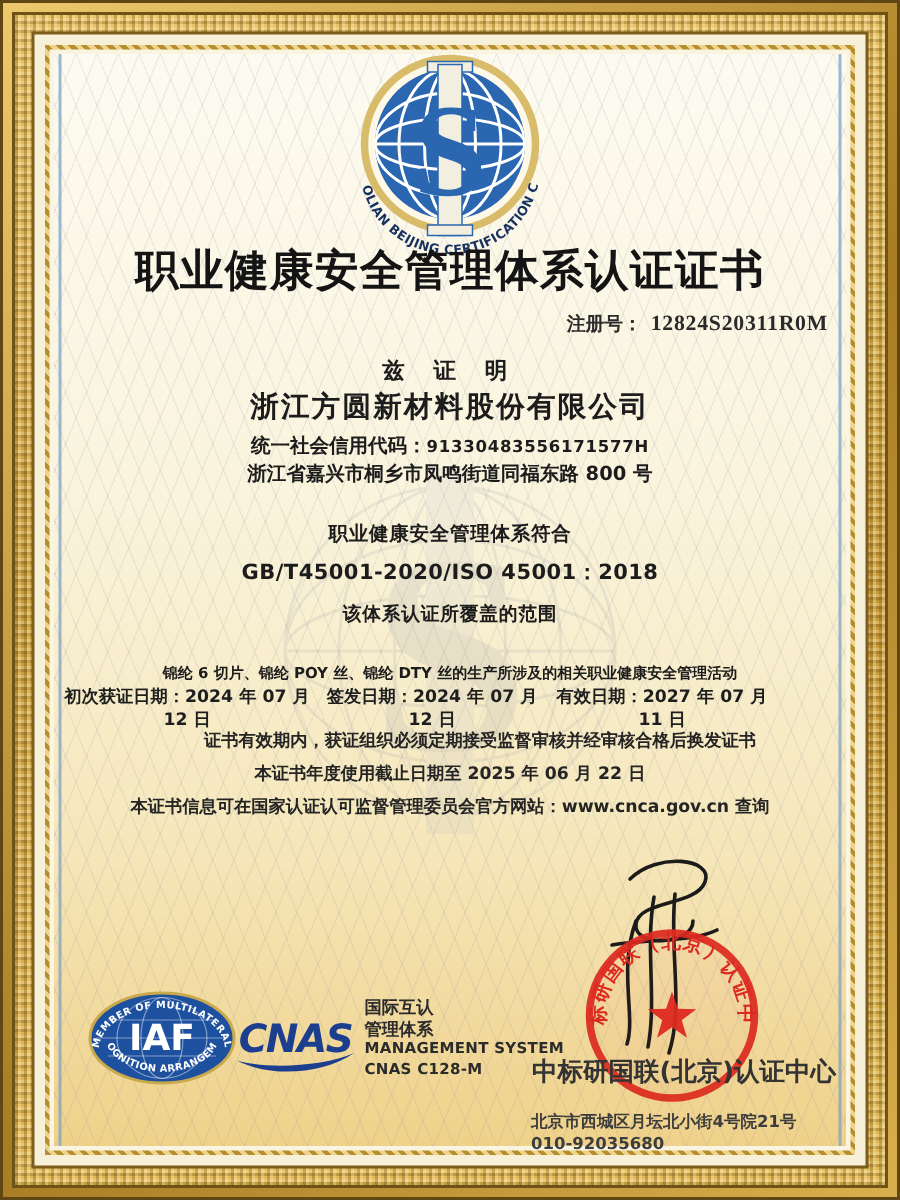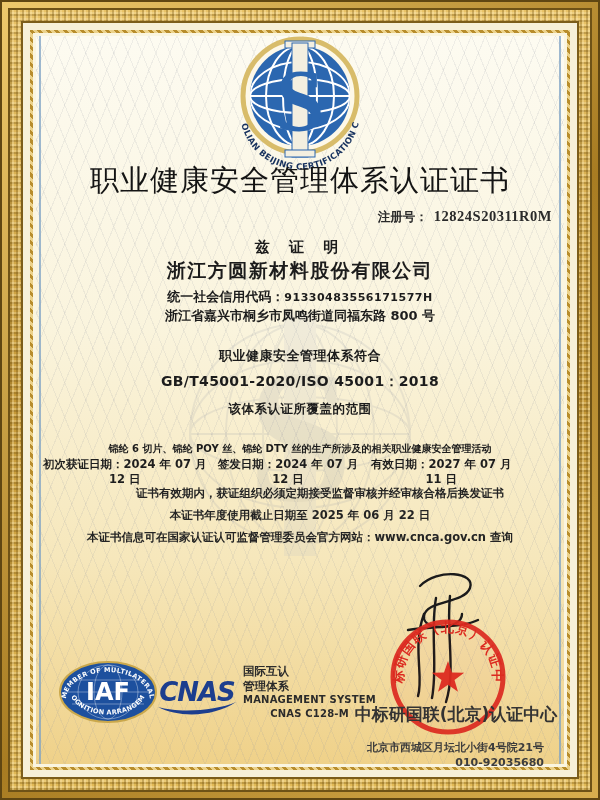--- a/index.html
+++ b/index.html
@@ -18,47 +18,47 @@
   .f8{inset:33px;background:#faf5e0;}
   .paper{inset:36px;background:linear-gradient(180deg,#fdfbf1 0%,#faf4dd 40%,#f6e7bb 72%,#efd189 100%);}
   .paper::before{content:"";position:absolute;inset:0;pointer-events:none;background:
       repeating-linear-gradient(112deg, rgba(140,145,160,.13) 0 1px, rgba(0,0,0,0) 1px 13px),
       repeating-linear-gradient(68deg, rgba(140,145,160,.13) 0 1px, rgba(0,0,0,0) 1px 13px);}
   .stripe{position:absolute;top:0;bottom:0;width:2px;background:rgba(125,162,196,.75);}
   .stripe.l{left:3px;} .stripe.r{right:3px;}
   .abs{position:absolute;left:0;right:0;text-align:center;color:#1c1c1c;}
   .wm{position:absolute;left:50%;top:268px;transform:translateX(-50%);opacity:.15;pointer-events:none;}
   .logo{position:absolute;left:50%;top:0;transform:translateX(-50%);}
-  .title{top:125px;font-size:29px;font-weight:normal;letter-spacing:1px;color:#141414;}
+  .title{top:125px;font-size:29px;font-weight:bold;letter-spacing:1px;color:#141414;}
   .reg{top:172px;right:12px;left:auto;font-size:12.5px;font-weight:bold;color:#2a2a2a;}
   .reg .num{font-family:"Liberation Serif",serif;font-size:14.5px;letter-spacing:.5px;padding-left:6px;}
   .certify{top:202px;font-size:15px;font-weight:bold;letter-spacing:7px;}
   .company{top:222px;font-size:19px;font-weight:bold;letter-spacing:1.5px;}
   .credit{top:252px;font-size:13px;font-weight:bold;}
   .credit .val{font-size:11px;letter-spacing:.5px;}
   .caddr{top:271px;font-size:13px;font-weight:bold;}
   .stdintro{top:311px;font-size:13px;font-weight:bold;letter-spacing:.5px;}
   .stdcode{top:337px;font-size:14px;font-weight:bold;letter-spacing:.3px;}
   .scopeintro{top:365px;font-size:12.5px;font-weight:bold;letter-spacing:.5px;}
   .scope{top:406px;font-size:10px;font-weight:bold;}
   .dates{top:421px;display:flex;justify-content:space-between;padding:0 46px 0 2px;
          font-size:11.5px;font-weight:bold;color:#1e1e1e;}
   .note{font-size:11.5px;font-weight:bold;color:#242424;}
   .n0{top:450px;padding-left:40px;} .n1{top:472px;} .n2{top:494px;}
   .sig{position:absolute;left:342px;top:534px;pointer-events:none;}
   .seal{position:absolute;left:347px;top:576px;}
   .bodyname{position:absolute;left:300px;width:240px;top:667px;text-align:center;
             font-size:17px;font-weight:bold;color:#333;}
-  .bodyaddr{position:absolute;left:318px;width:190px;top:704px;text-align:right;
+  .bodyaddr{position:absolute;left:318px;width:190px;top:704px;text-align:left;
             font-size:11px;font-weight:bold;color:#3d3d3d;line-height:15px;}
   .iaf{position:absolute;left:22px;top:624px;}
   .cnas{position:absolute;left:118px;top:640px;}
   .cnasinfo{position:absolute;left:207px;top:628px;white-space:nowrap;color:#2b2b2b;}
   .cnasinfo .cn{font-size:11.5px;font-weight:bold;line-height:14.5px;}
-  .cnasinfo .en{font-size:10px;font-weight:bold;line-height:13.5px;letter-spacing:.2px;text-align:center;}
+  .cnasinfo .en{font-size:10px;font-weight:bold;line-height:13.5px;letter-spacing:.2px;}
 </style>
 </head>
 <body>
 
 <div class="page">
   <div class="fl f2"></div>
   <div class="fl f3"></div>
   <div class="fl f4"></div>
   <div class="fl f5"></div>
   <div class="fl f6"></div>

